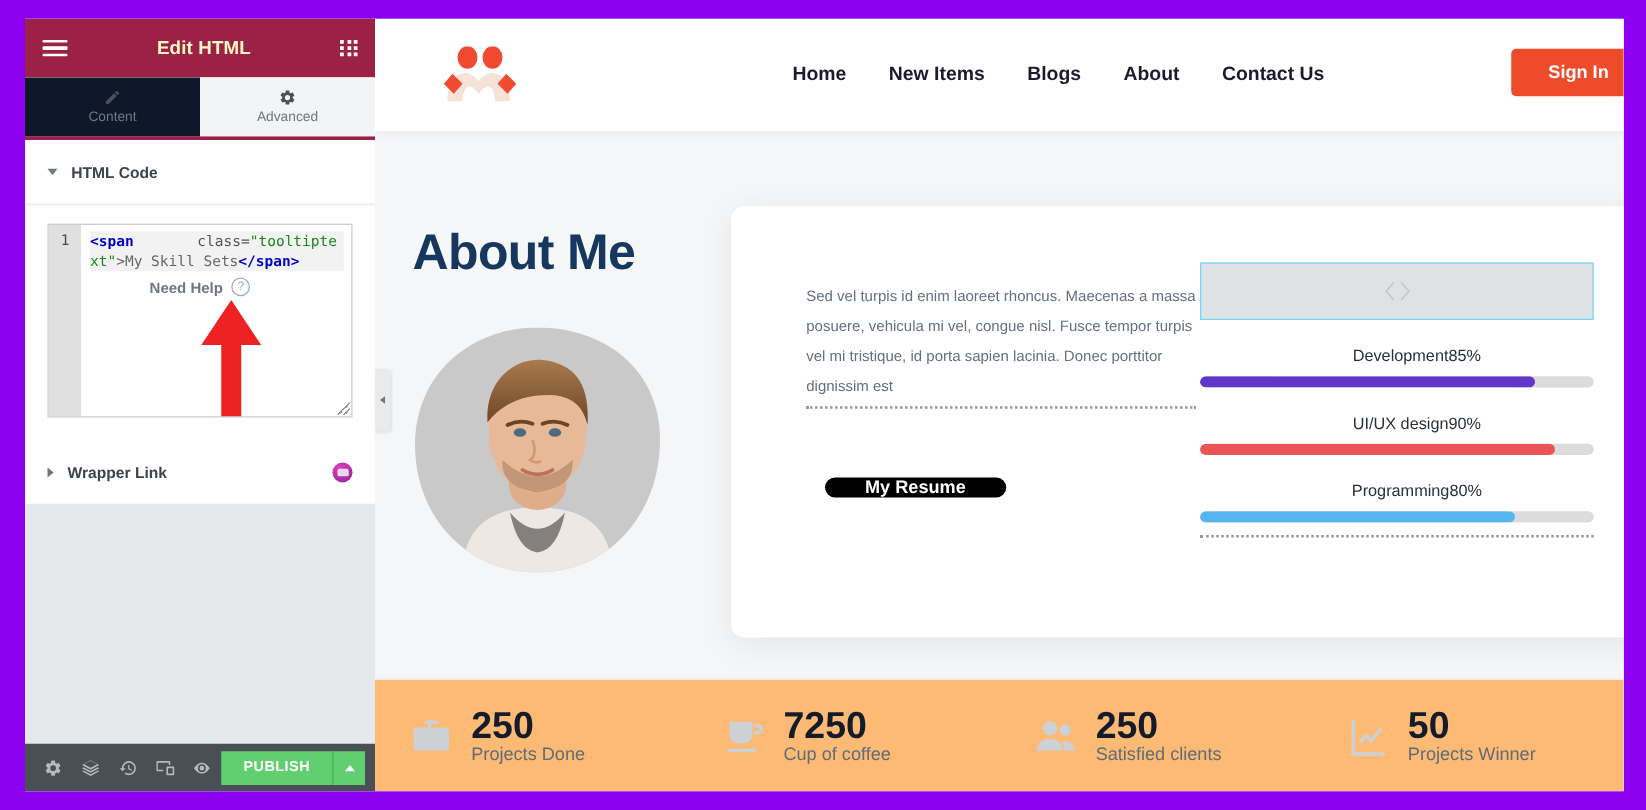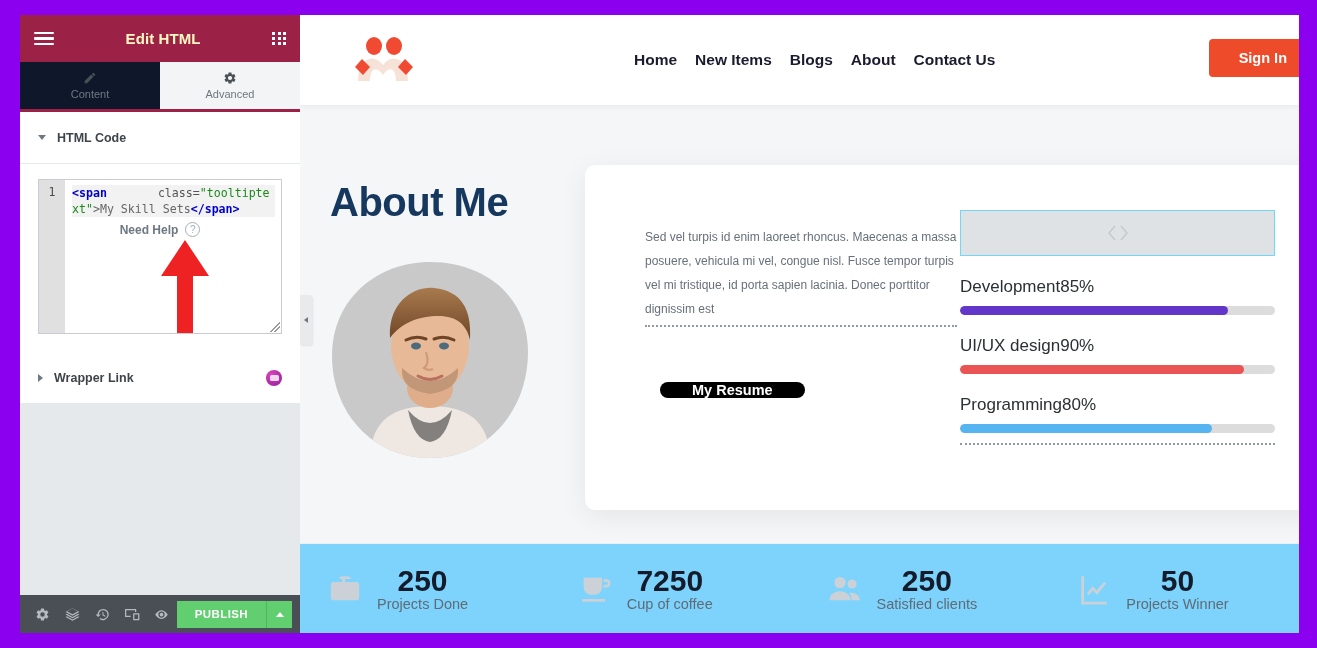--- a/index.html
+++ b/index.html
@@ -218,21 +218,21 @@
 
   .site-nav {
     height: 90px; background: #fff;
     display: flex; align-items: center;
     padding-left: 52px;
     box-shadow: 0 2px 6px rgba(0,0,0,.05);
     position: relative;
   }
   .logo { width: 62px; height: 46px; flex: none; }
   .nav-links {
-    display: flex; align-items: center; gap: 18px;
+    display: flex; align-items: center; gap: 34px;
     margin-left: 220px;
     justify-content: flex-end;
   }
   .nav-links a {
     color: #1b1b2f; font-size: 15.5px; font-weight: 700;
     text-decoration: none; cursor: pointer;
   }
   .signin {
     position: absolute; right: -18px; top: 24px;
     background: #ee4b2b; color: #fff;
@@ -283,39 +283,39 @@
     height: 46px;
     background: #dfe2e5;
     border: 1.5px solid #71d7f7;
     display: flex; align-items: center; justify-content: center;
     cursor: pointer;
   }
   .html-widget svg { width: 24px; height: 20px; stroke: #c2c8cd; fill: none; stroke-width: 1.4; }
 
   .skill { margin-top: 21px; }
   .skill-row {
-    display: flex; justify-content: flex-start; align-items: baseline;
-    font-size: 17px; color: #2b3034;
+    display: flex; justify-content: center; align-items: baseline;
+    font-size: 13px; color: #2b3034;
     margin-bottom: 9px;
+    margin-left: 32px;
   }
   .skill-track {
     height: 9px; background: #dcdcdc; border-radius: 5px; overflow: hidden;
   }
   .skill-fill { height: 100%; border-radius: 5px; }
   .skills-underline {
     border-bottom: 2px dotted #8e99a3;
     margin-top: 10px;
   }
 
   .stats {
     position: absolute; left: 0; right: 0; bottom: 0;
-    height: 90px; background: #7dd3fc;
+    height: 90px; background: #fdba74;
     display: flex; align-items: center;
     border-top: 1px solid #eceff1;
-    text-align: center;
   }
   .stat {
     display: flex; align-items: center; gap: 15px;
     padding-left: 28px; width: 256px;
   }
   .stat svg { width: 34px; height: 34px; fill: #ccd1d7; flex: none; }
   .stat .num {
     font-size: 30px; font-weight: 700; color: #141b2a;
     line-height: 1.05;
   }

